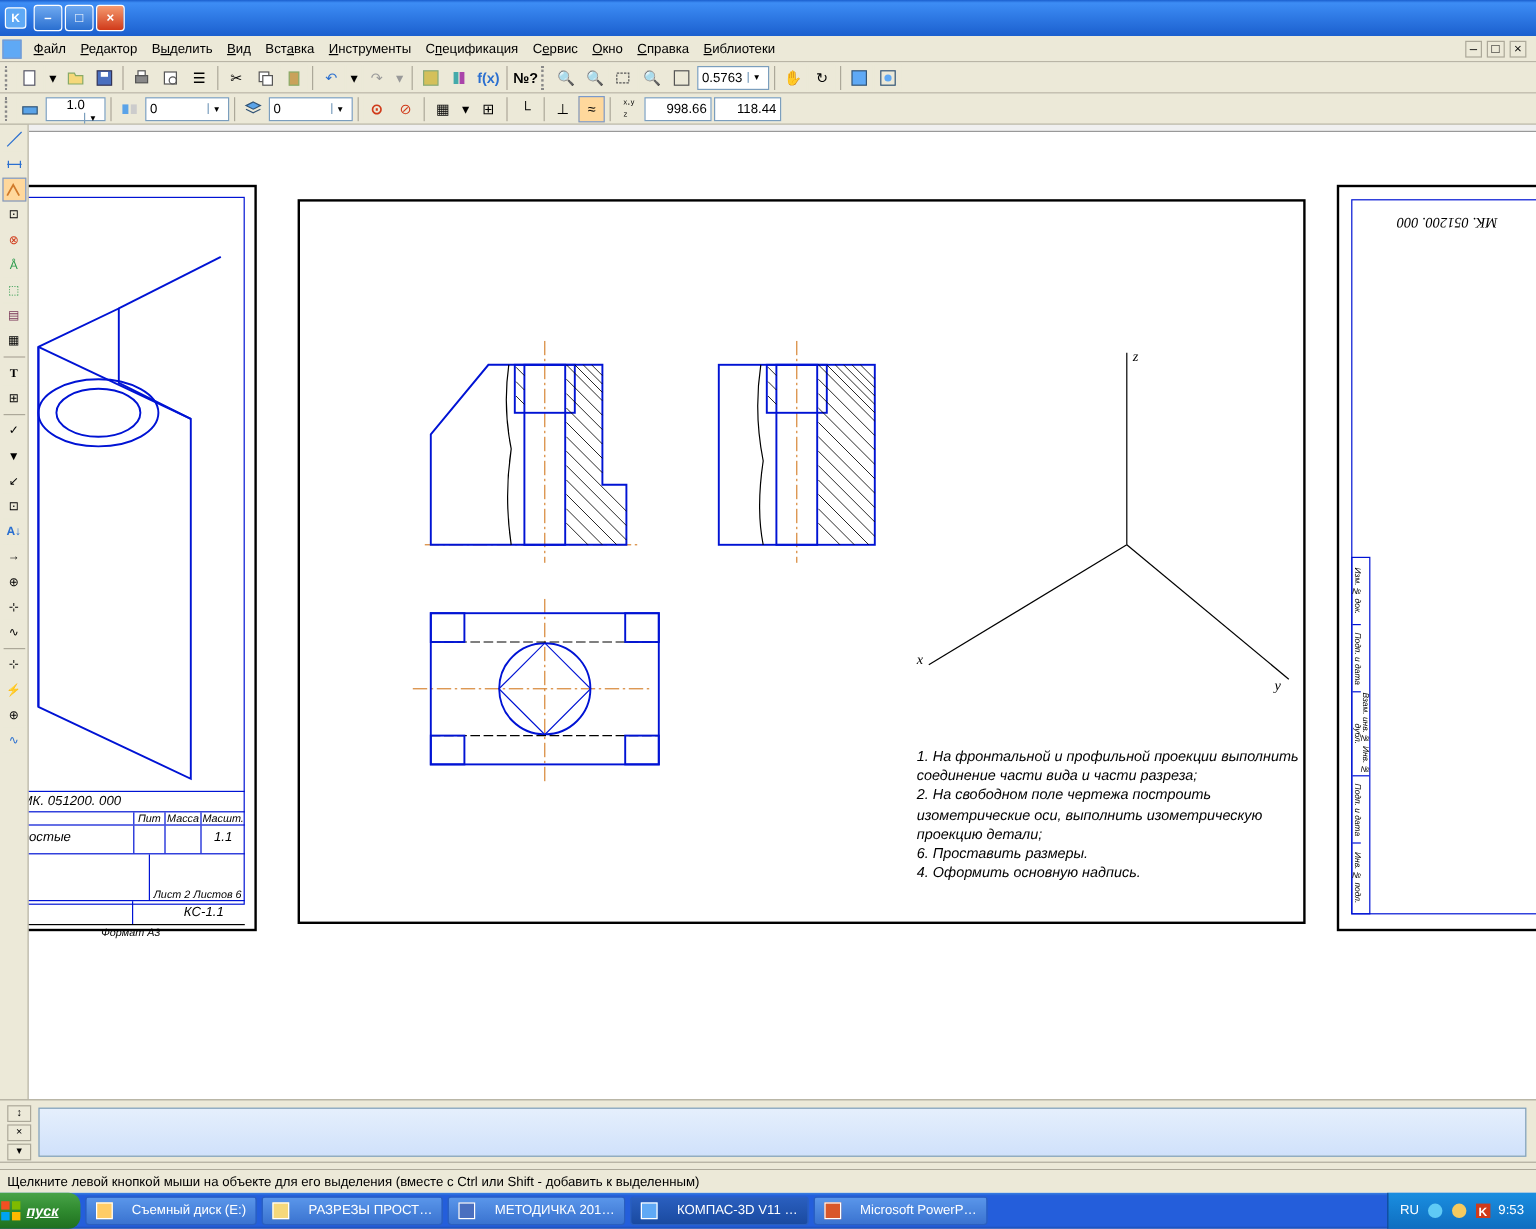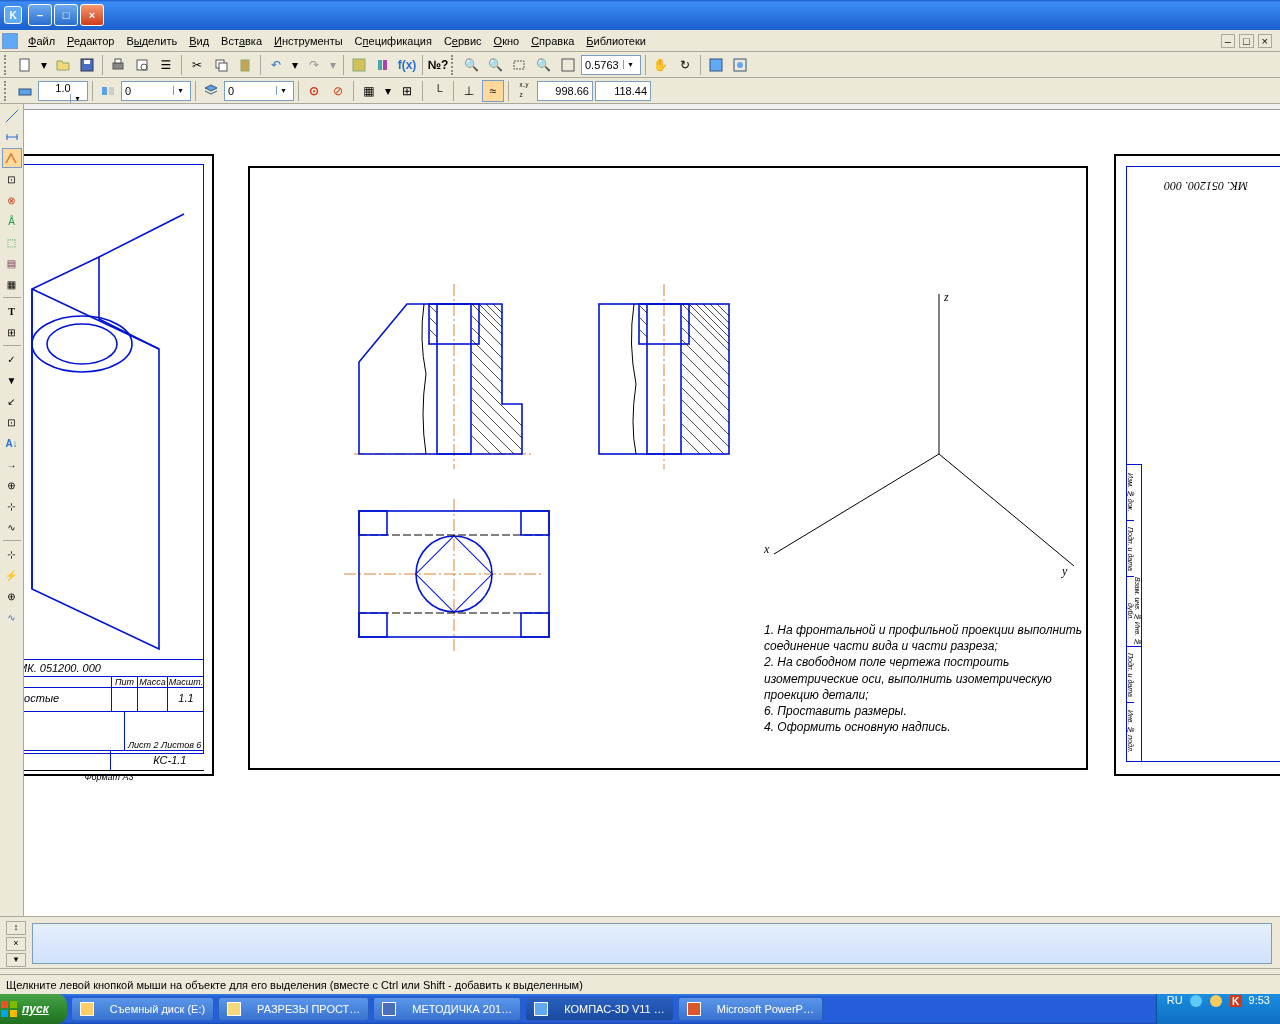--- a/index.html
+++ b/index.html
@@ -64,21 +64,21 @@
 
 
 .status { position: absolute; left: 0; right: 0; bottom: 30px; height: 20px; background: #ece9d8; border-top: 1px solid #aca899; font-size: 11px; display: flex; align-items: center; padding: 0 6px; }
 
 
 .taskbar { position: absolute; left: 0; right: 0; bottom: 0; height: 30px; background: linear-gradient(to bottom, #3a81e0 0%, #245edb 8%, #245edb 92%, #1a4ab0 100%); display: flex; align-items: center; }
 .start { height: 30px; padding: 0 18px 0 0; background: linear-gradient(to bottom, #48a348 0%, #2f8a2f 50%, #1f6f1f 100%); color: #fff; font-weight: bold; font-style: italic; font-size: 12px; display: flex; align-items: center; border-radius: 0 10px 10px 0; text-decoration: underline; }
 .task { height: 24px; margin-left: 4px; padding: 0 8px; background: linear-gradient(to bottom, #5a96ea, #3a73d0); border: 1px solid #2a5fbf; color: #fff; font-size: 11px; display: flex; align-items: center; gap: 16px; border-radius: 3px; min-width: 140px; }
 .task.active { background: linear-gradient(to bottom, #2a5fbf, #1a4aa0); }
 .task-ico { width: 14px; height: 14px; background: #ffcc66; border: 1px solid #fff; }
-.tray { margin-left: auto; height: 30px; padding: 0 10px; background: linear-gradient(to bottom, #1a8ee0, #0f6ec0); display: flex; gap: 6px; color: #fff; font-size: 11px; border-left: 1px solid #0a4e95;}
+.tray { margin-left: auto; height: 30px; padding: 0 10px; background: linear-gradient(to bottom, #1a8ee0, #0f6ec0); display: flex; align-items: center; gap: 6px; color: #fff; font-size: 11px; border-left: 1px solid #0a4e95;}
 .tray-ico { width: 14px; height: 14px; }
 
 
 .i-sm { width:16px; height:16px; }
 </style>
 </head>
 <body>
 
 <div class="titlebar">
   <div class="tb-icon">K</div>

